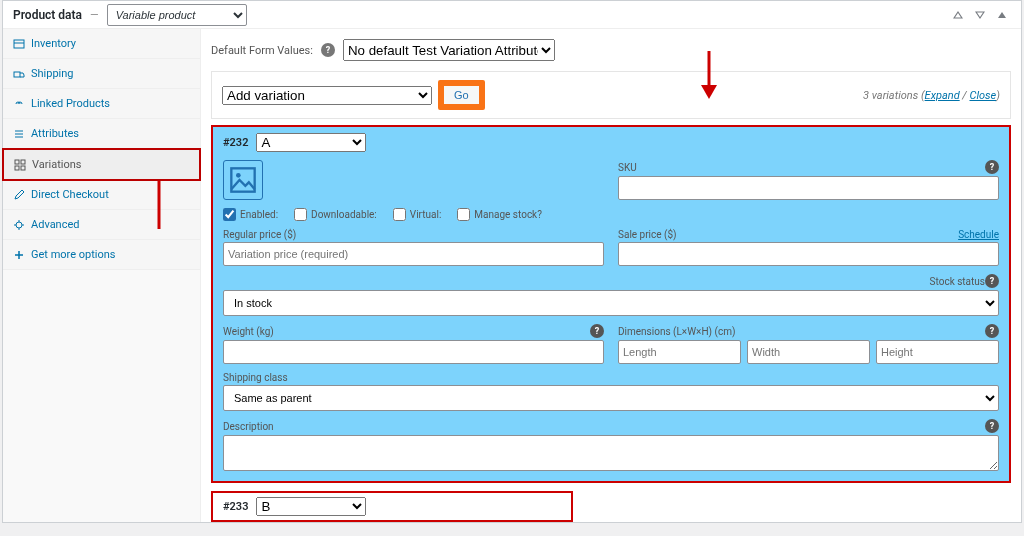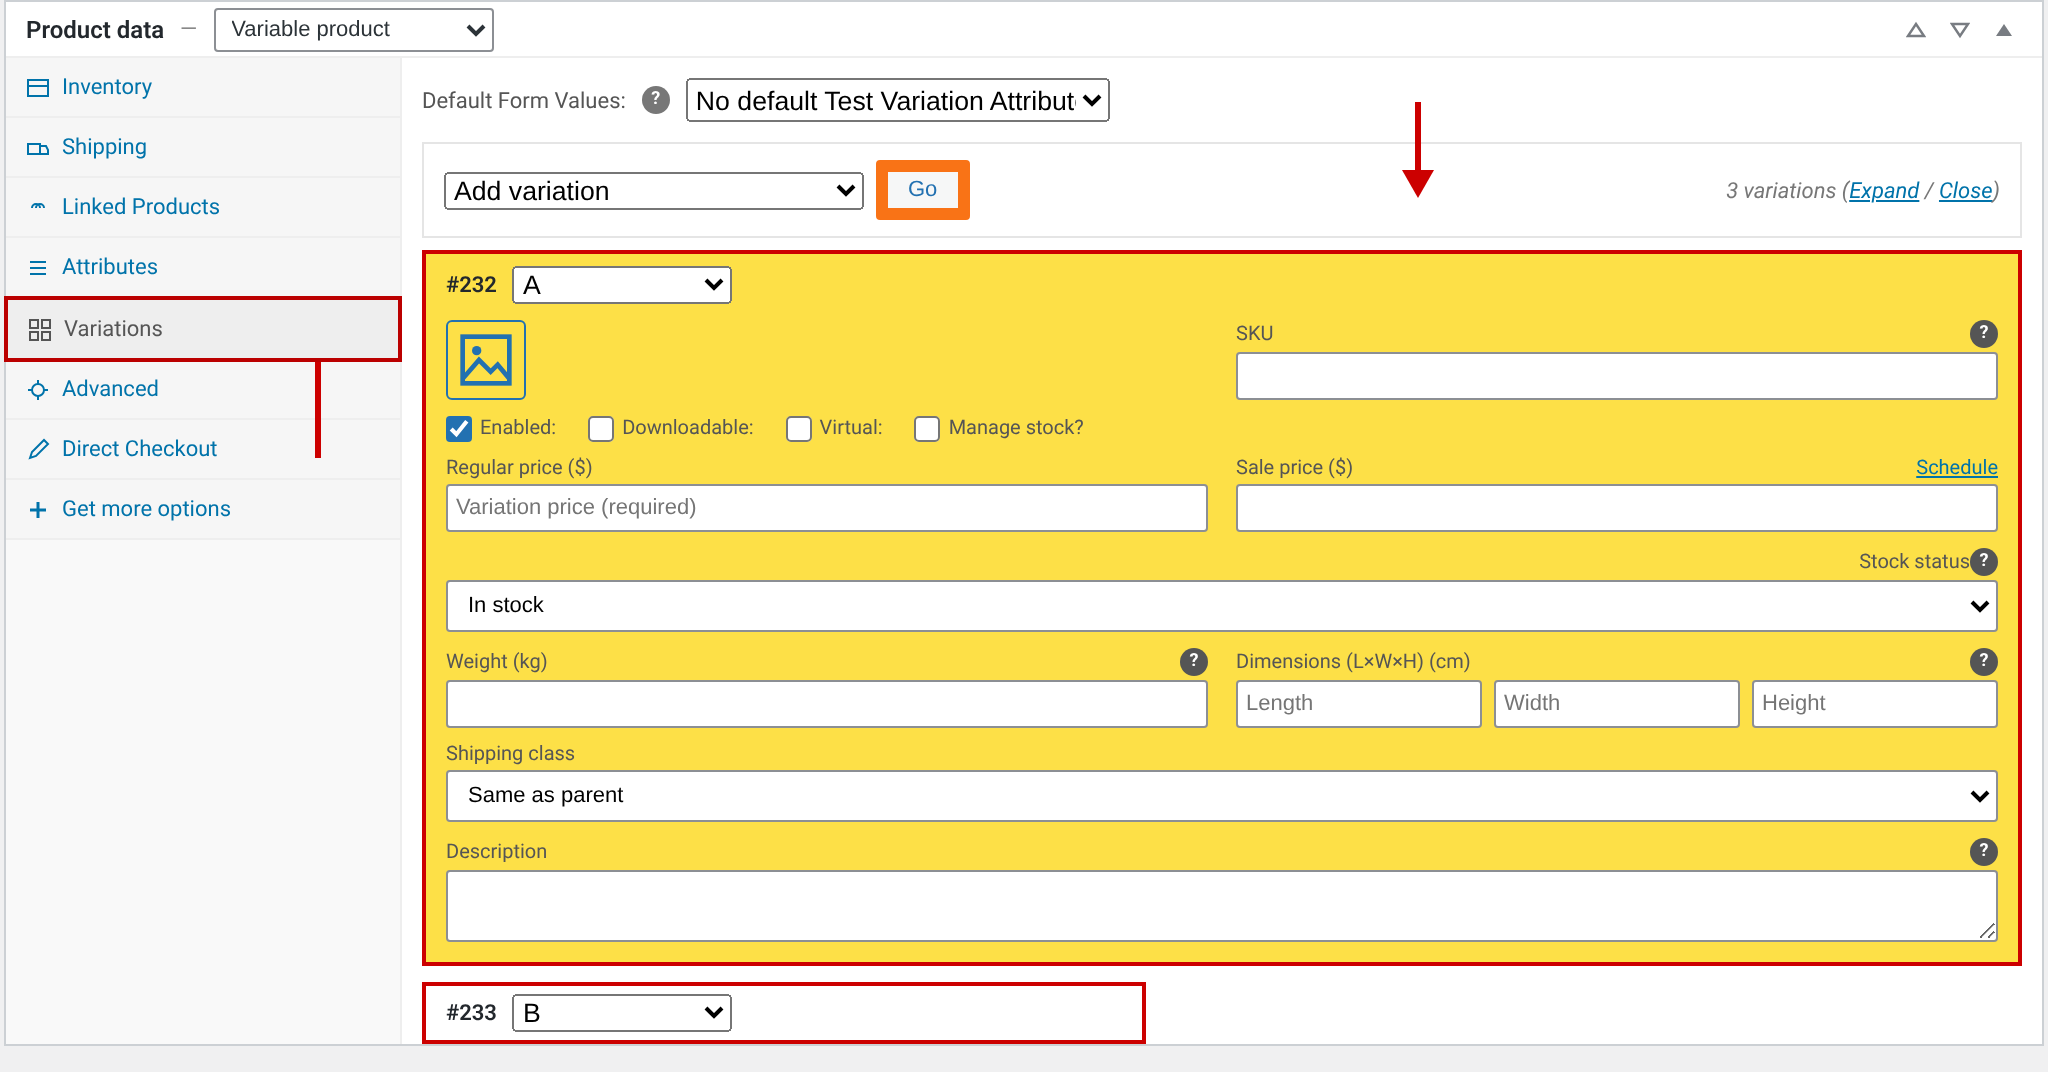--- a/index.html
+++ b/index.html
@@ -32,21 +32,21 @@
   .panel-head-left .sep { color:#888; }
   select.small, .dropdown, .text-input, .field-input {
     font-size: 11px;
     padding: 2px 4px;
     border: 1px solid #8c8f94;
     border-radius: 2px;
     background: #fff;
     color: #2c3338;
     height: 22px;
   }
-  select.small { width: 140px; }
+  select.small { width: 140px; font-style: italic; }
   .panel-head-right { display:flex; gap:4px; }
   .triangle-btn {
     width: 18px; height: 18px;
     display:flex;align-items:center;justify-content:center;
     color:#787c82; cursor:pointer;
     font-size:12px;
   }
   .body { display:flex; }
   .sidebar { width: 198px; border-right:1px solid #eee; background:#f9f9f9;}
   .sidebar-item {
@@ -89,21 +89,21 @@
   .notice {
     border:1px solid #e5e5e5; border-top:none;
     padding: 8px 10px;
     color:#555; font-size:11px;
   }
   .var-block {
     border: 2px solid #c00;
     margin-top: 6px;
     padding: 6px 10px 10px 10px;
     position:relative;
-    background:#fde047;
+    background:#7dd3fc;
   }
   .var-head { display:flex; align-items:center; gap:8px; }
   .var-id { font-weight:600; color:#23282d; font-size:11px;}
   .var-head select { width:110px; }
   .img-ph {
     width:40px;height:40px;border:1px solid #2271b1;border-radius:3px;
     display:flex;align-items:center;justify-content:center;color:#2271b1;
   }
   .field-lbl { font-size:10px; color:#555; display:flex; align-items:center; gap:4px;}
   .field-wrap { display:flex; flex-direction:column; gap:2px; }
@@ -209,33 +209,33 @@
               <rect x="7" y="1" width="4" height="4" fill="none" stroke="#555"></rect>
               <rect x="1" y="7" width="4" height="4" fill="none" stroke="#555"></rect>
               <rect x="7" y="7" width="4" height="4" fill="none" stroke="#555"></rect>
             </svg>
         </span>
         <span>Variations</span>
       </div>
       <div class="sidebar-item">
         <span class="icn">
           <svg width="12" height="12" viewBox="0 0 12 12">
+              <path d="M2 10l1-3 6-6 2 2-6 6z" fill="none" stroke="#0073aa"></path>
+            </svg>
+        </span>
+        <span>Direct Checkout</span>
+      </div>
+      <div class="sidebar-item">
+        <span class="icn">
+          <svg width="12" height="12" viewBox="0 0 12 12">
               <circle cx="6" cy="6" r="3" fill="none" stroke="#0073aa"></circle>
               <path d="M6 1v2M6 9v2M1 6h2M9 6h2" stroke="#0073aa"></path>
             </svg>
         </span>
         <span>Advanced</span>
-      </div>
-      <div class="sidebar-item">
-        <span class="icn">
-          <svg width="12" height="12" viewBox="0 0 12 12">
-              <path d="M2 10l1-3 6-6 2 2-6 6z" fill="none" stroke="#0073aa"></path>
-            </svg>
-        </span>
-        <span>Direct Checkout</span>
       </div>
       <div class="sidebar-item">
         <span class="icn">
           <svg width="12" height="12" viewBox="0 0 12 12">
               <path d="M6 2v8M2 6h8" stroke="#0073aa" stroke-width="1.5"></path>
             </svg>
         </span>
         <span>Get more options</span>
       </div>
     </div>

